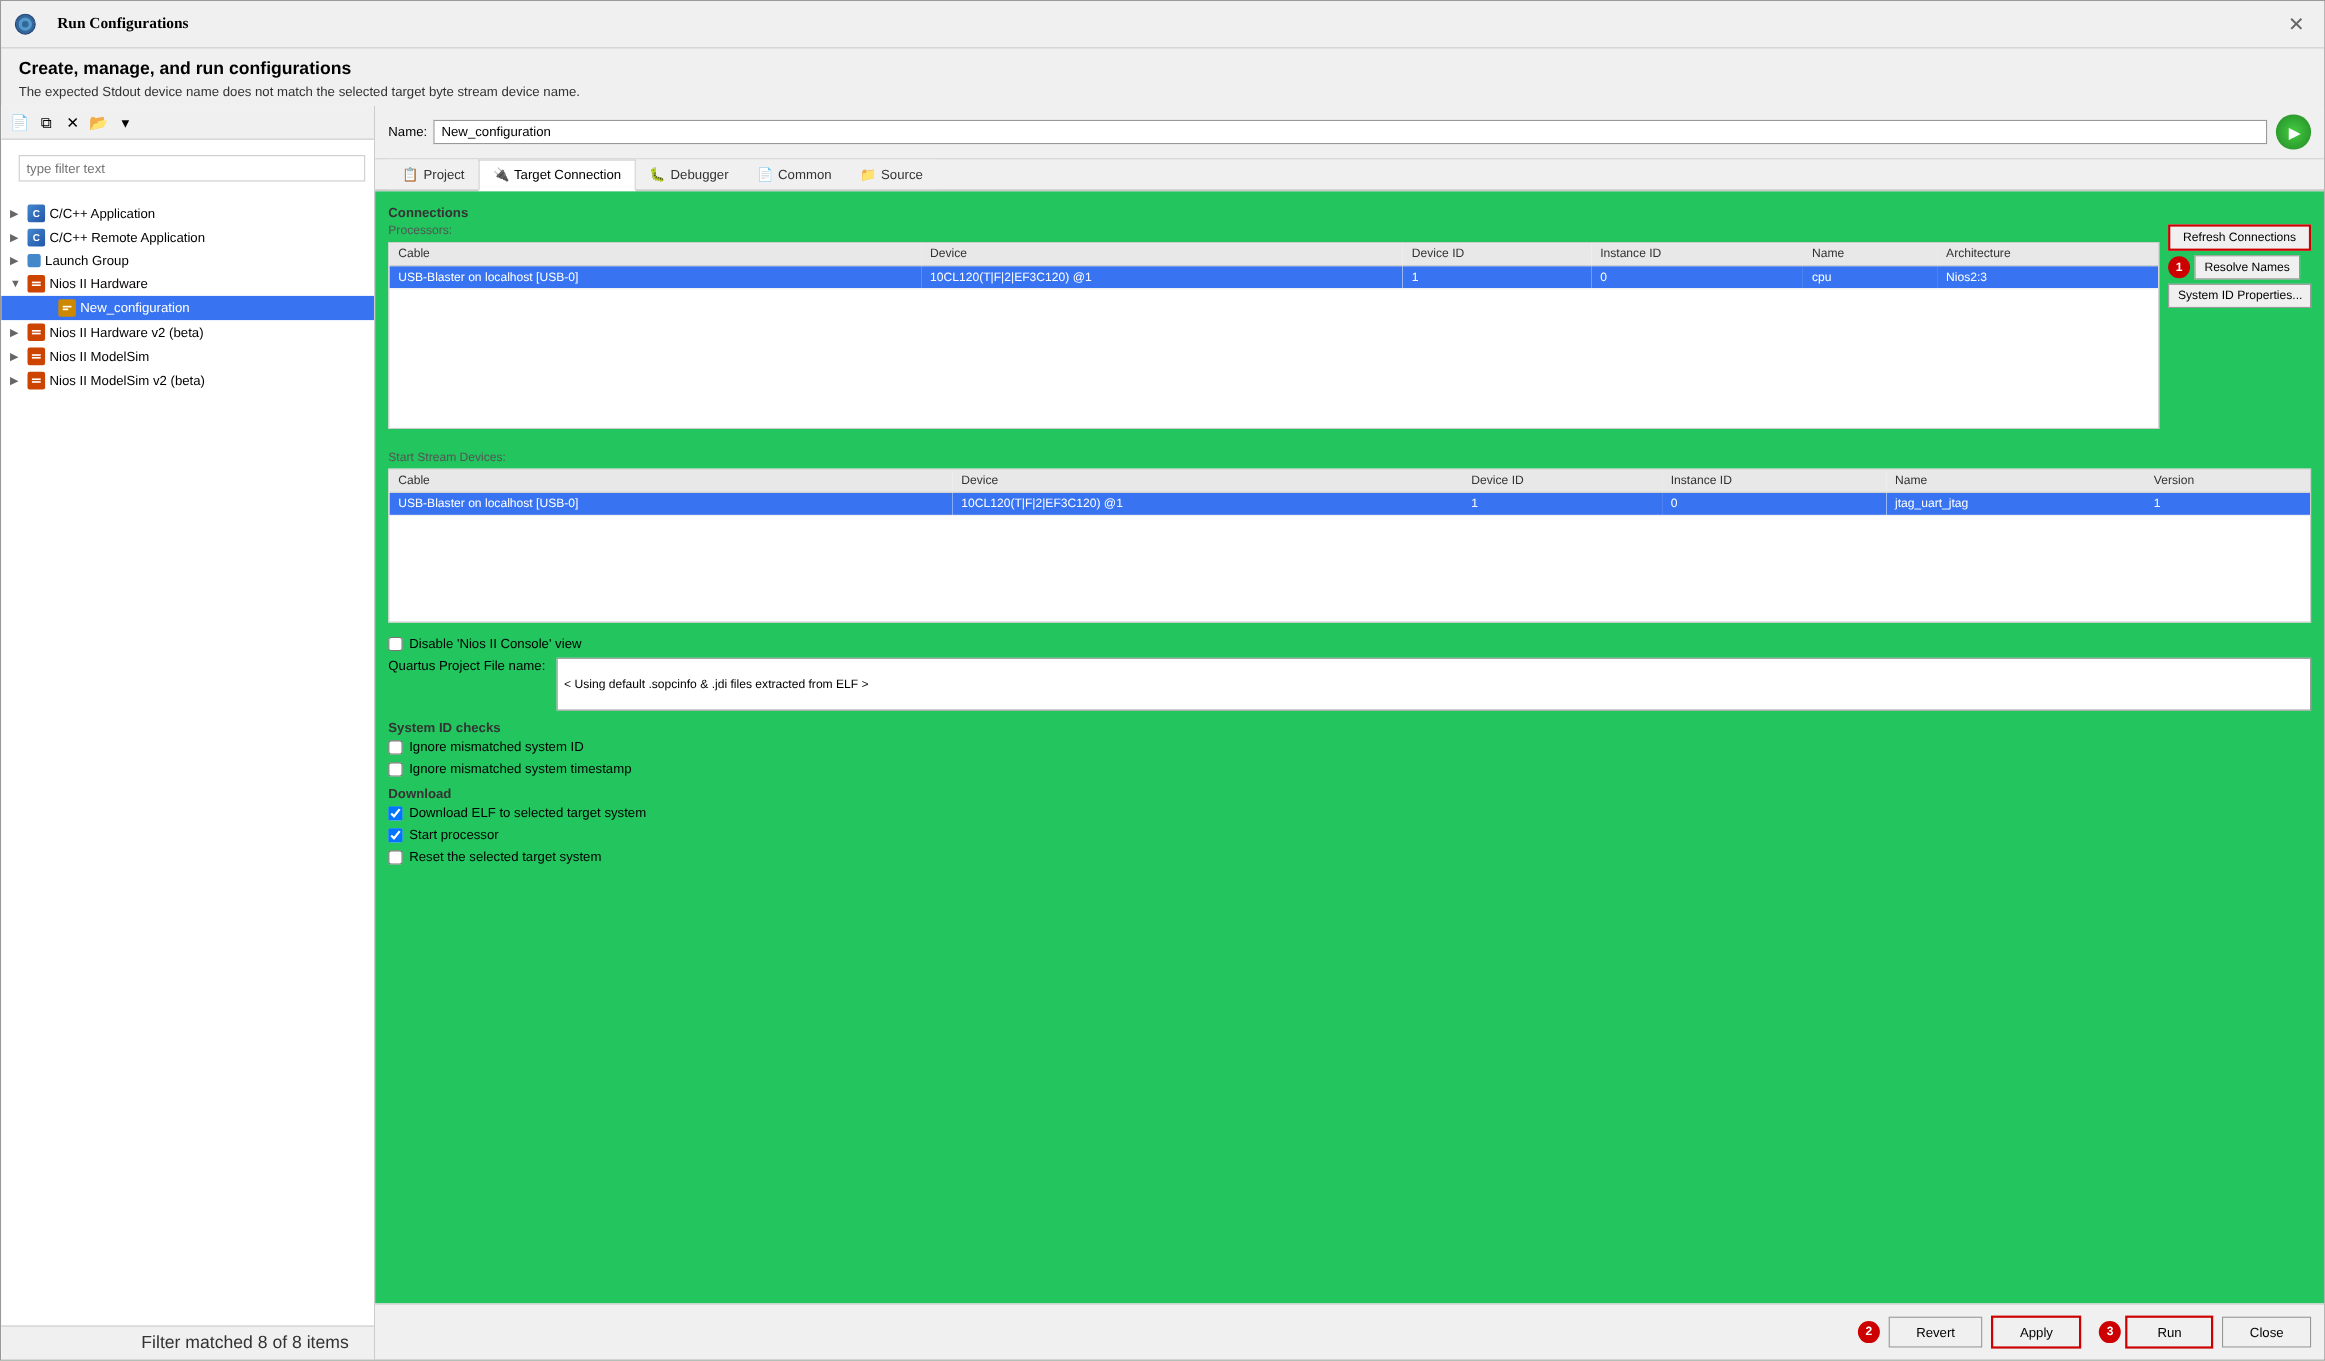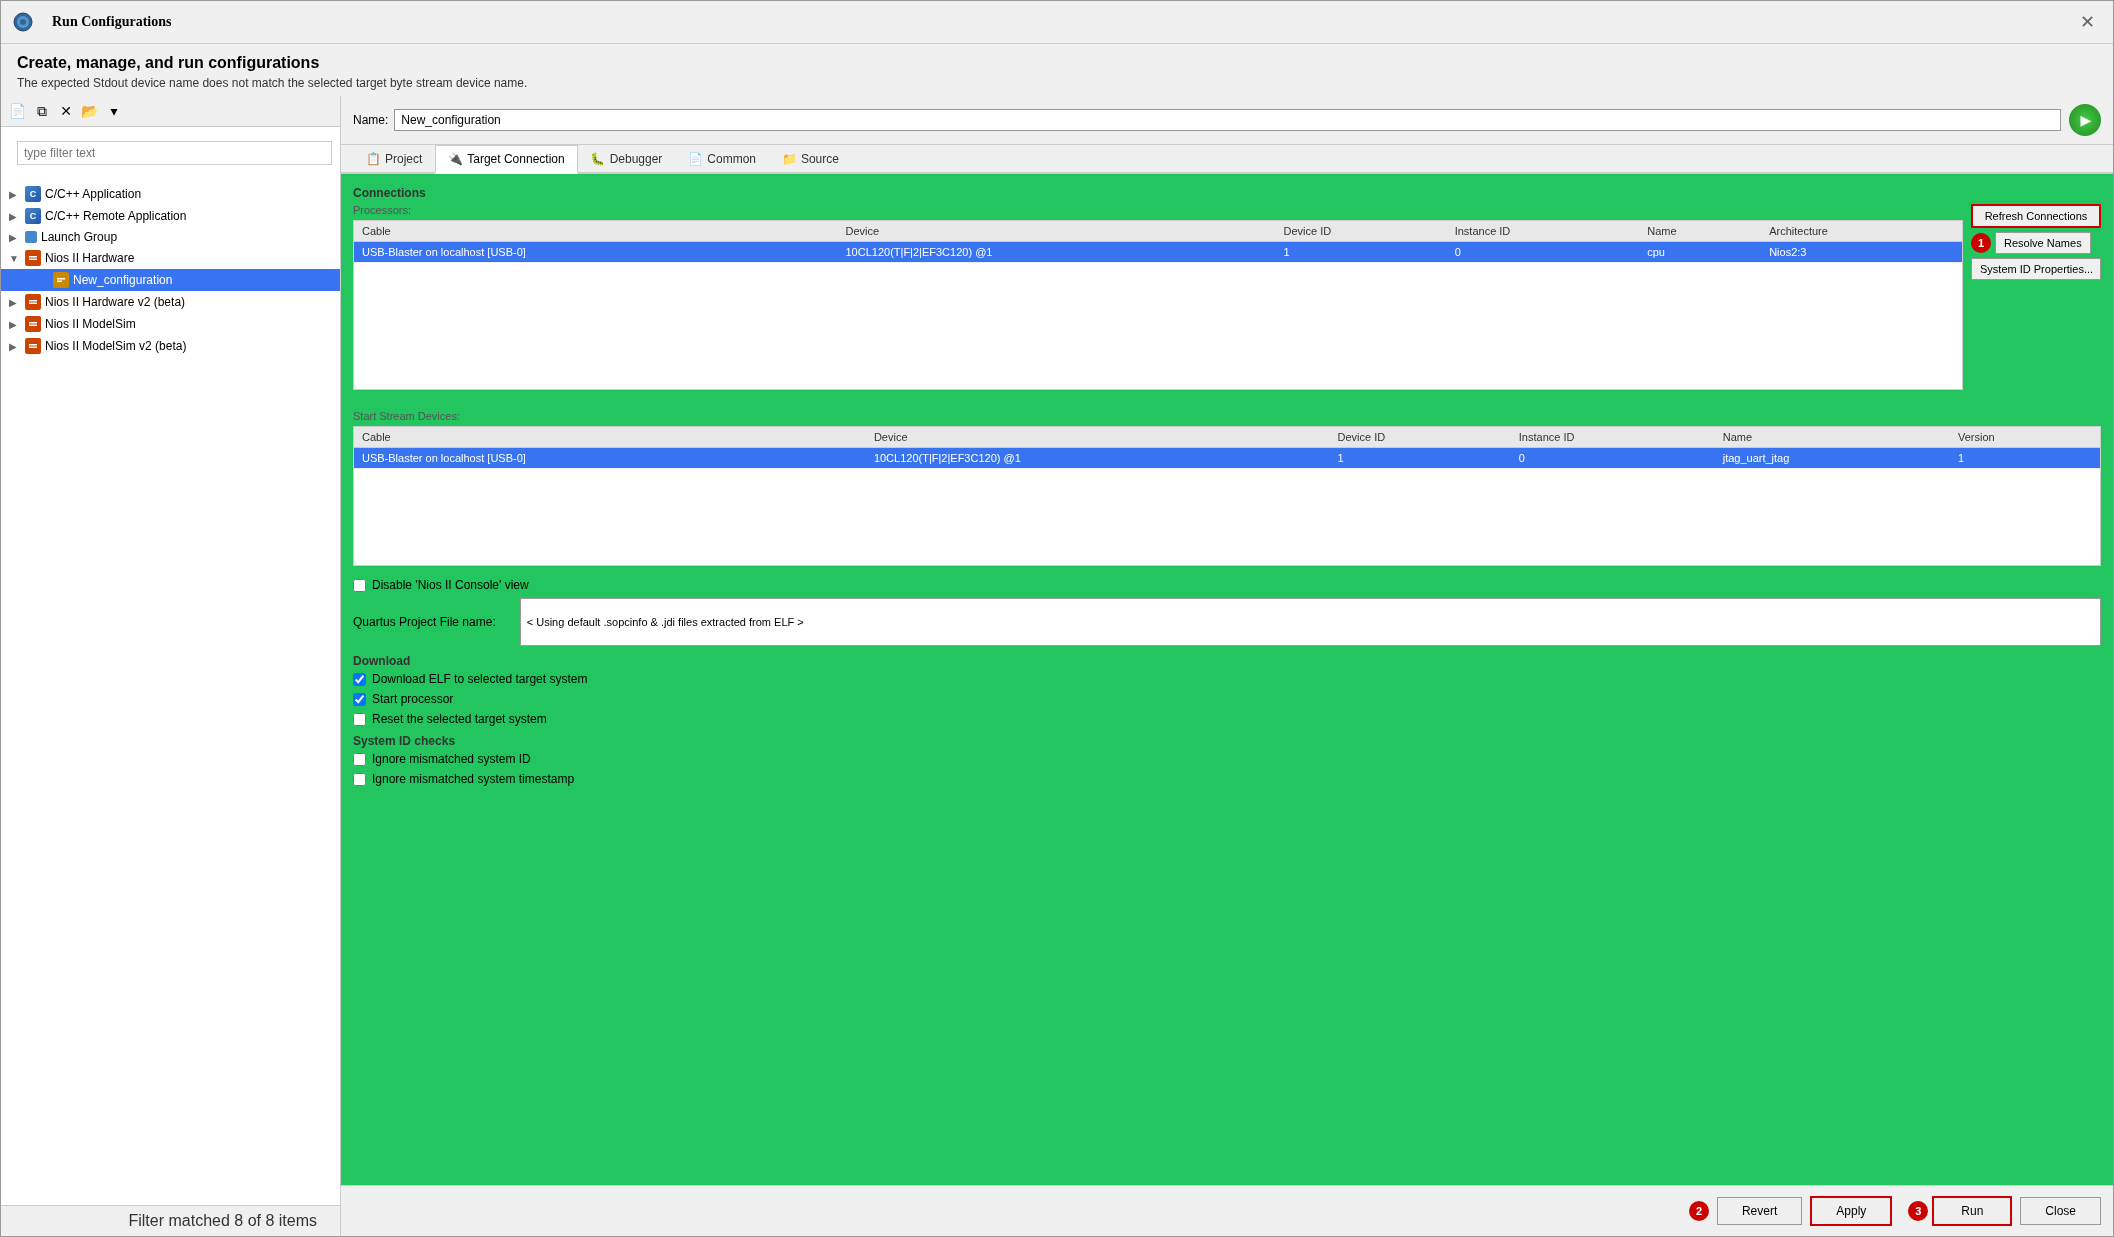--- a/index.html
+++ b/index.html
@@ -329,22 +329,21 @@
       margin-bottom: 6px;
       font-size: 12px;
     }
     
     .checkbox-row input[type="checkbox"] {
       margin: 0;
     }
     
     .quartus-row {
       display: flex;
-      align-items: center;
-      gap: 24px;
+      gap: 10px;
       margin-bottom: 8px;
       font-size: 12px;
     }
     
     .quartus-input {
       flex: 1;
       padding: 17px 6px;
       border: 1px solid #999;
       font-size: 11px;
       background: #fff;
@@ -659,47 +658,47 @@
           <input type="checkbox" id="disable-console" style="">
           <label for="disable-console">Disable 'Nios II Console' view</label>
         </div>
 
         <div class="quartus-row">
           <span>Quartus Project File name:</span>
           <input type="text" class="quartus-input" value="&lt; Using default .sopcinfo &amp; .jdi files extracted from ELF &gt;" style="">
         </div>
 
         <div class="section-group">
+          <div class="section-label">System ID checks</div>
+          <div class="checkbox-row">
+            <input type="checkbox" id="ignore-mismatch" style="">
+            <label for="ignore-mismatch">Ignore mismatched system ID</label>
+          </div>
+          <div class="checkbox-row">
+            <input type="checkbox" id="ignore-timestamp" style="">
+            <label for="ignore-timestamp">Ignore mismatched system timestamp</label>
+          </div>
+        </div>
+
+        <div class="section-group">
           <div class="section-label">Download</div>
           <div class="checkbox-row">
             <input type="checkbox" id="download-elf" checked="" style="">
             <label for="download-elf">Download ELF to selected target system</label>
           </div>
           <div class="checkbox-row">
             <input type="checkbox" id="start-processor" checked="" style="">
             <label for="start-processor">Start processor</label>
           </div>
           <div class="checkbox-row">
             <input type="checkbox" id="reset-target" style="">
             <label for="reset-target">Reset the selected target system</label>
           </div>
         </div>
 
-        <div class="section-group">
-          <div class="section-label">System ID checks</div>
-          <div class="checkbox-row">
-            <input type="checkbox" id="ignore-mismatch" style="">
-            <label for="ignore-mismatch">Ignore mismatched system ID</label>
-          </div>
-          <div class="checkbox-row">
-            <input type="checkbox" id="ignore-timestamp" style="">
-            <label for="ignore-timestamp">Ignore mismatched system timestamp</label>
-          </div>
-        </div>
-
       </div>
 
       <div class="bottom-buttons">
         <span class="badge">2</span>
         <button class="bottom-btn">Revert</button>
         <button class="bottom-btn primary">Apply</button>
         <div style="display:flex; align-items:center; gap:4px; margin-left: 8px;">
           <span class="badge">3</span>
           <button class="bottom-btn primary">Run</button>
         </div>

